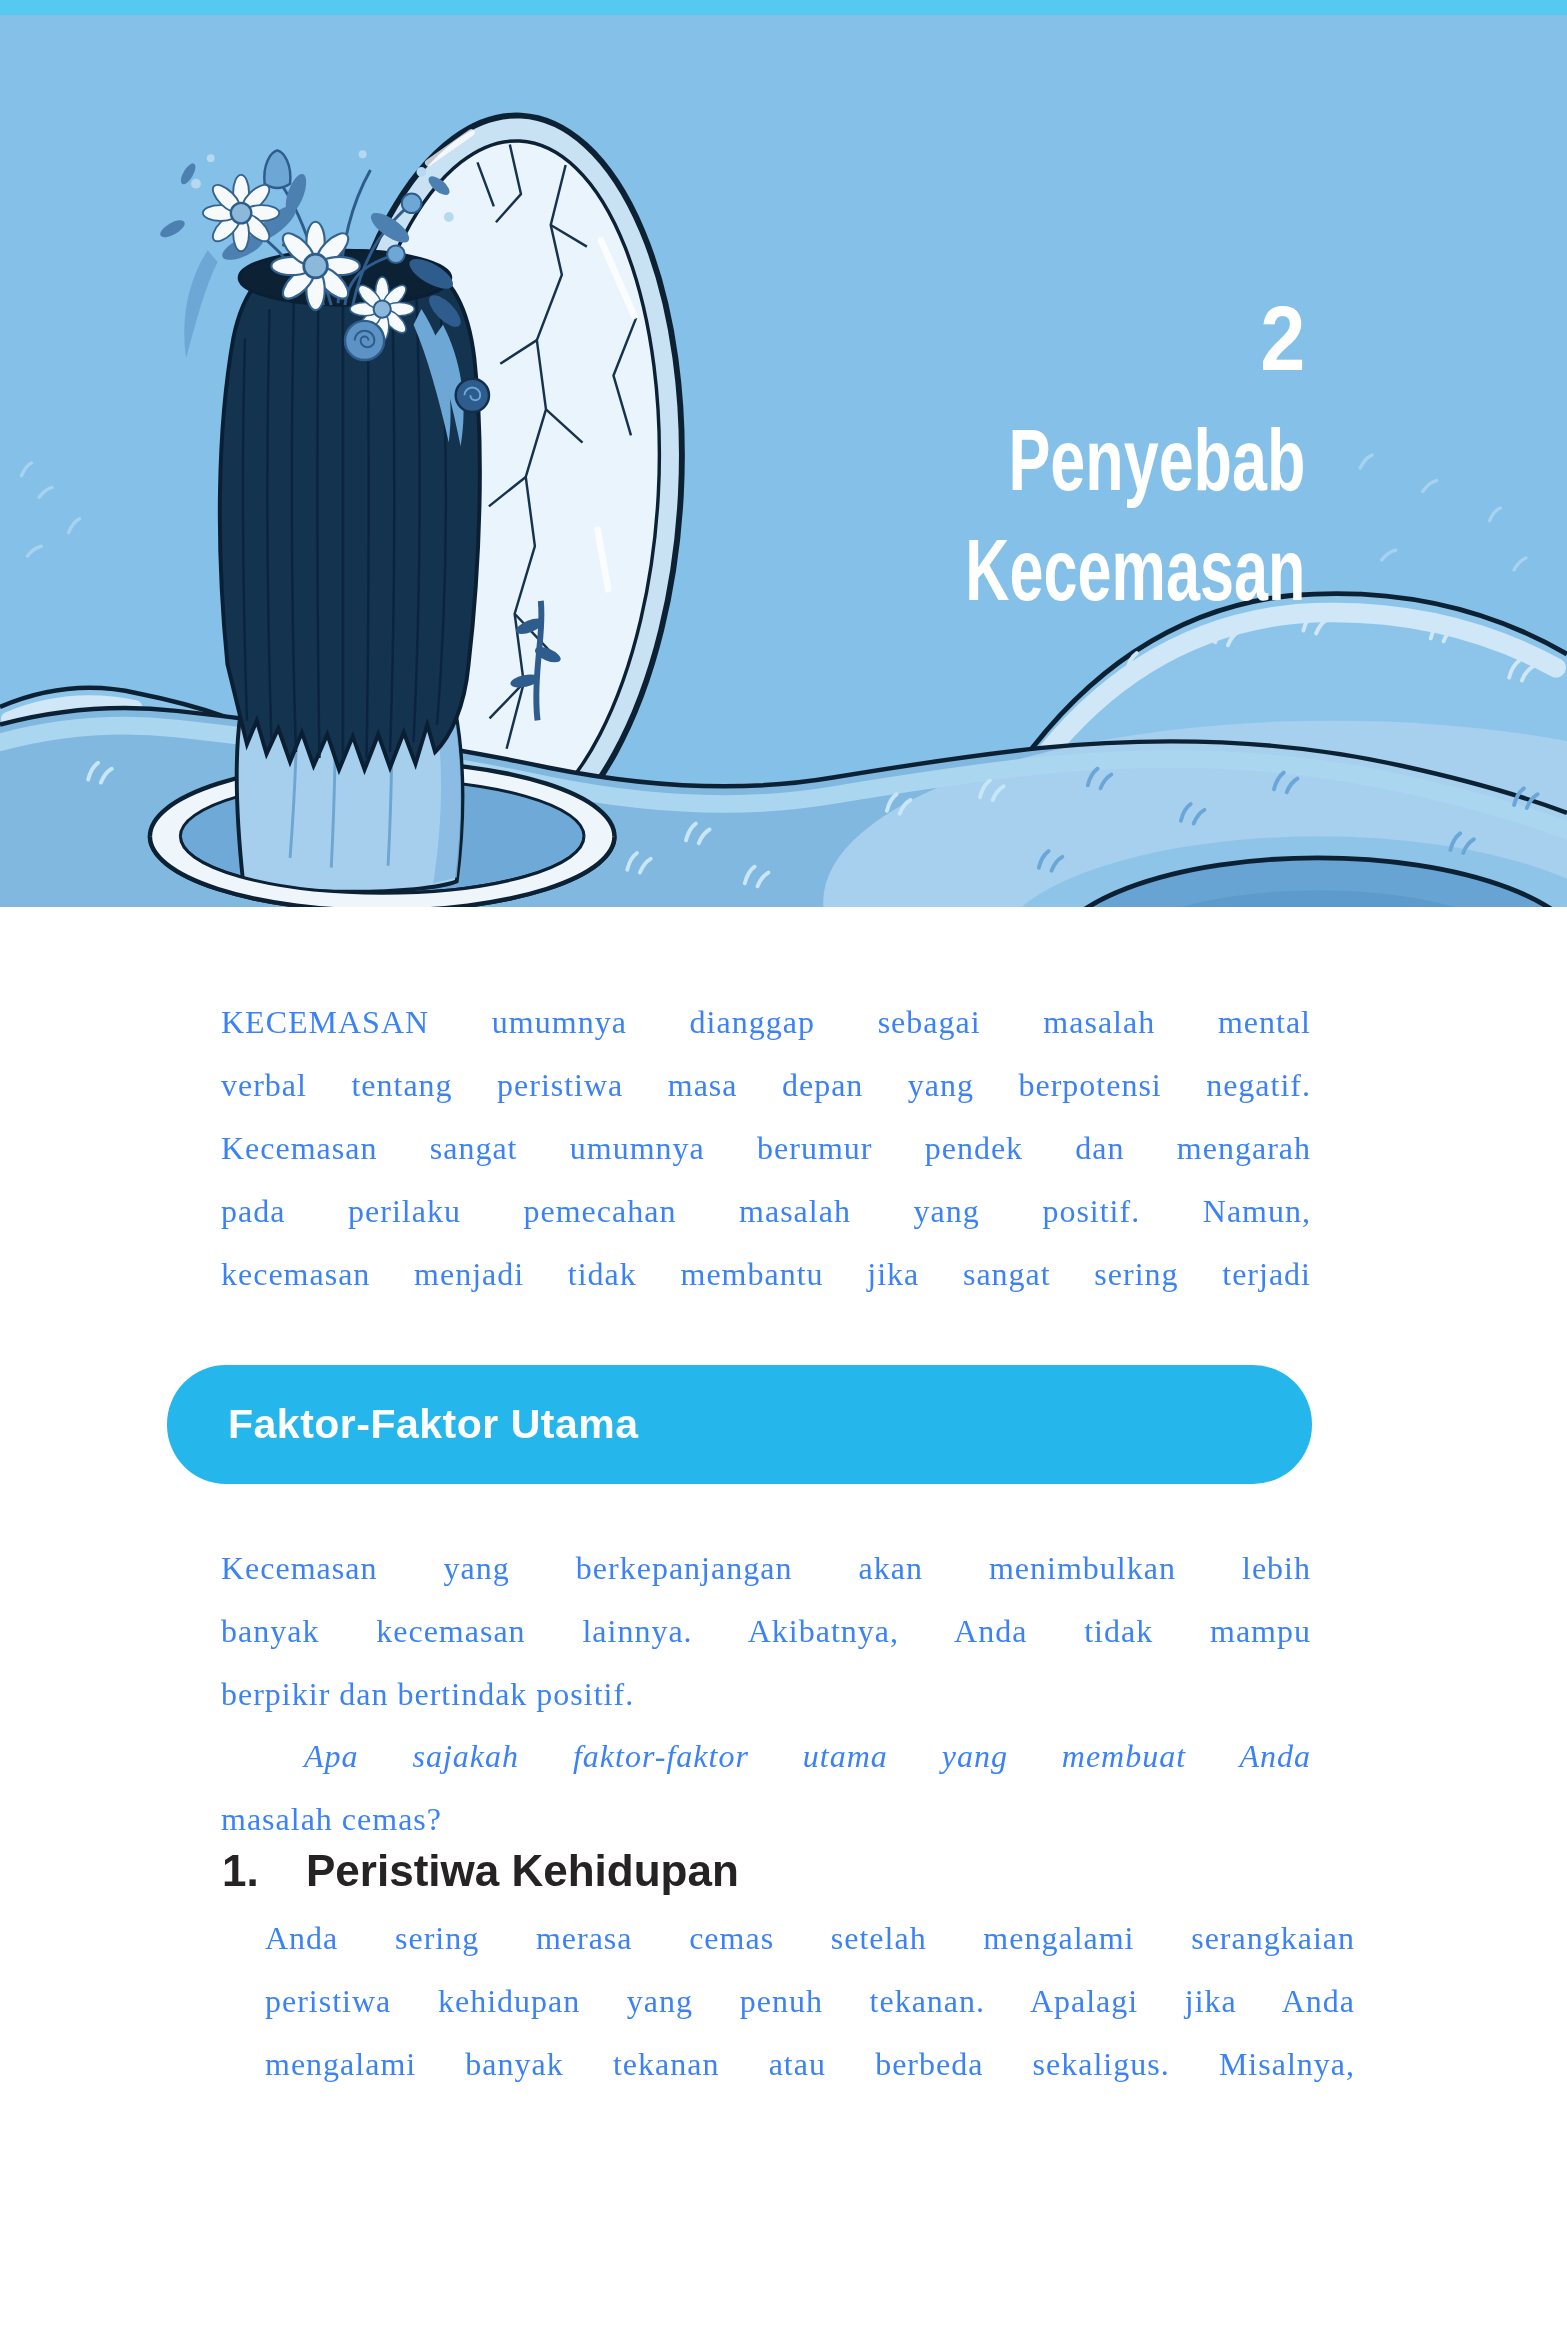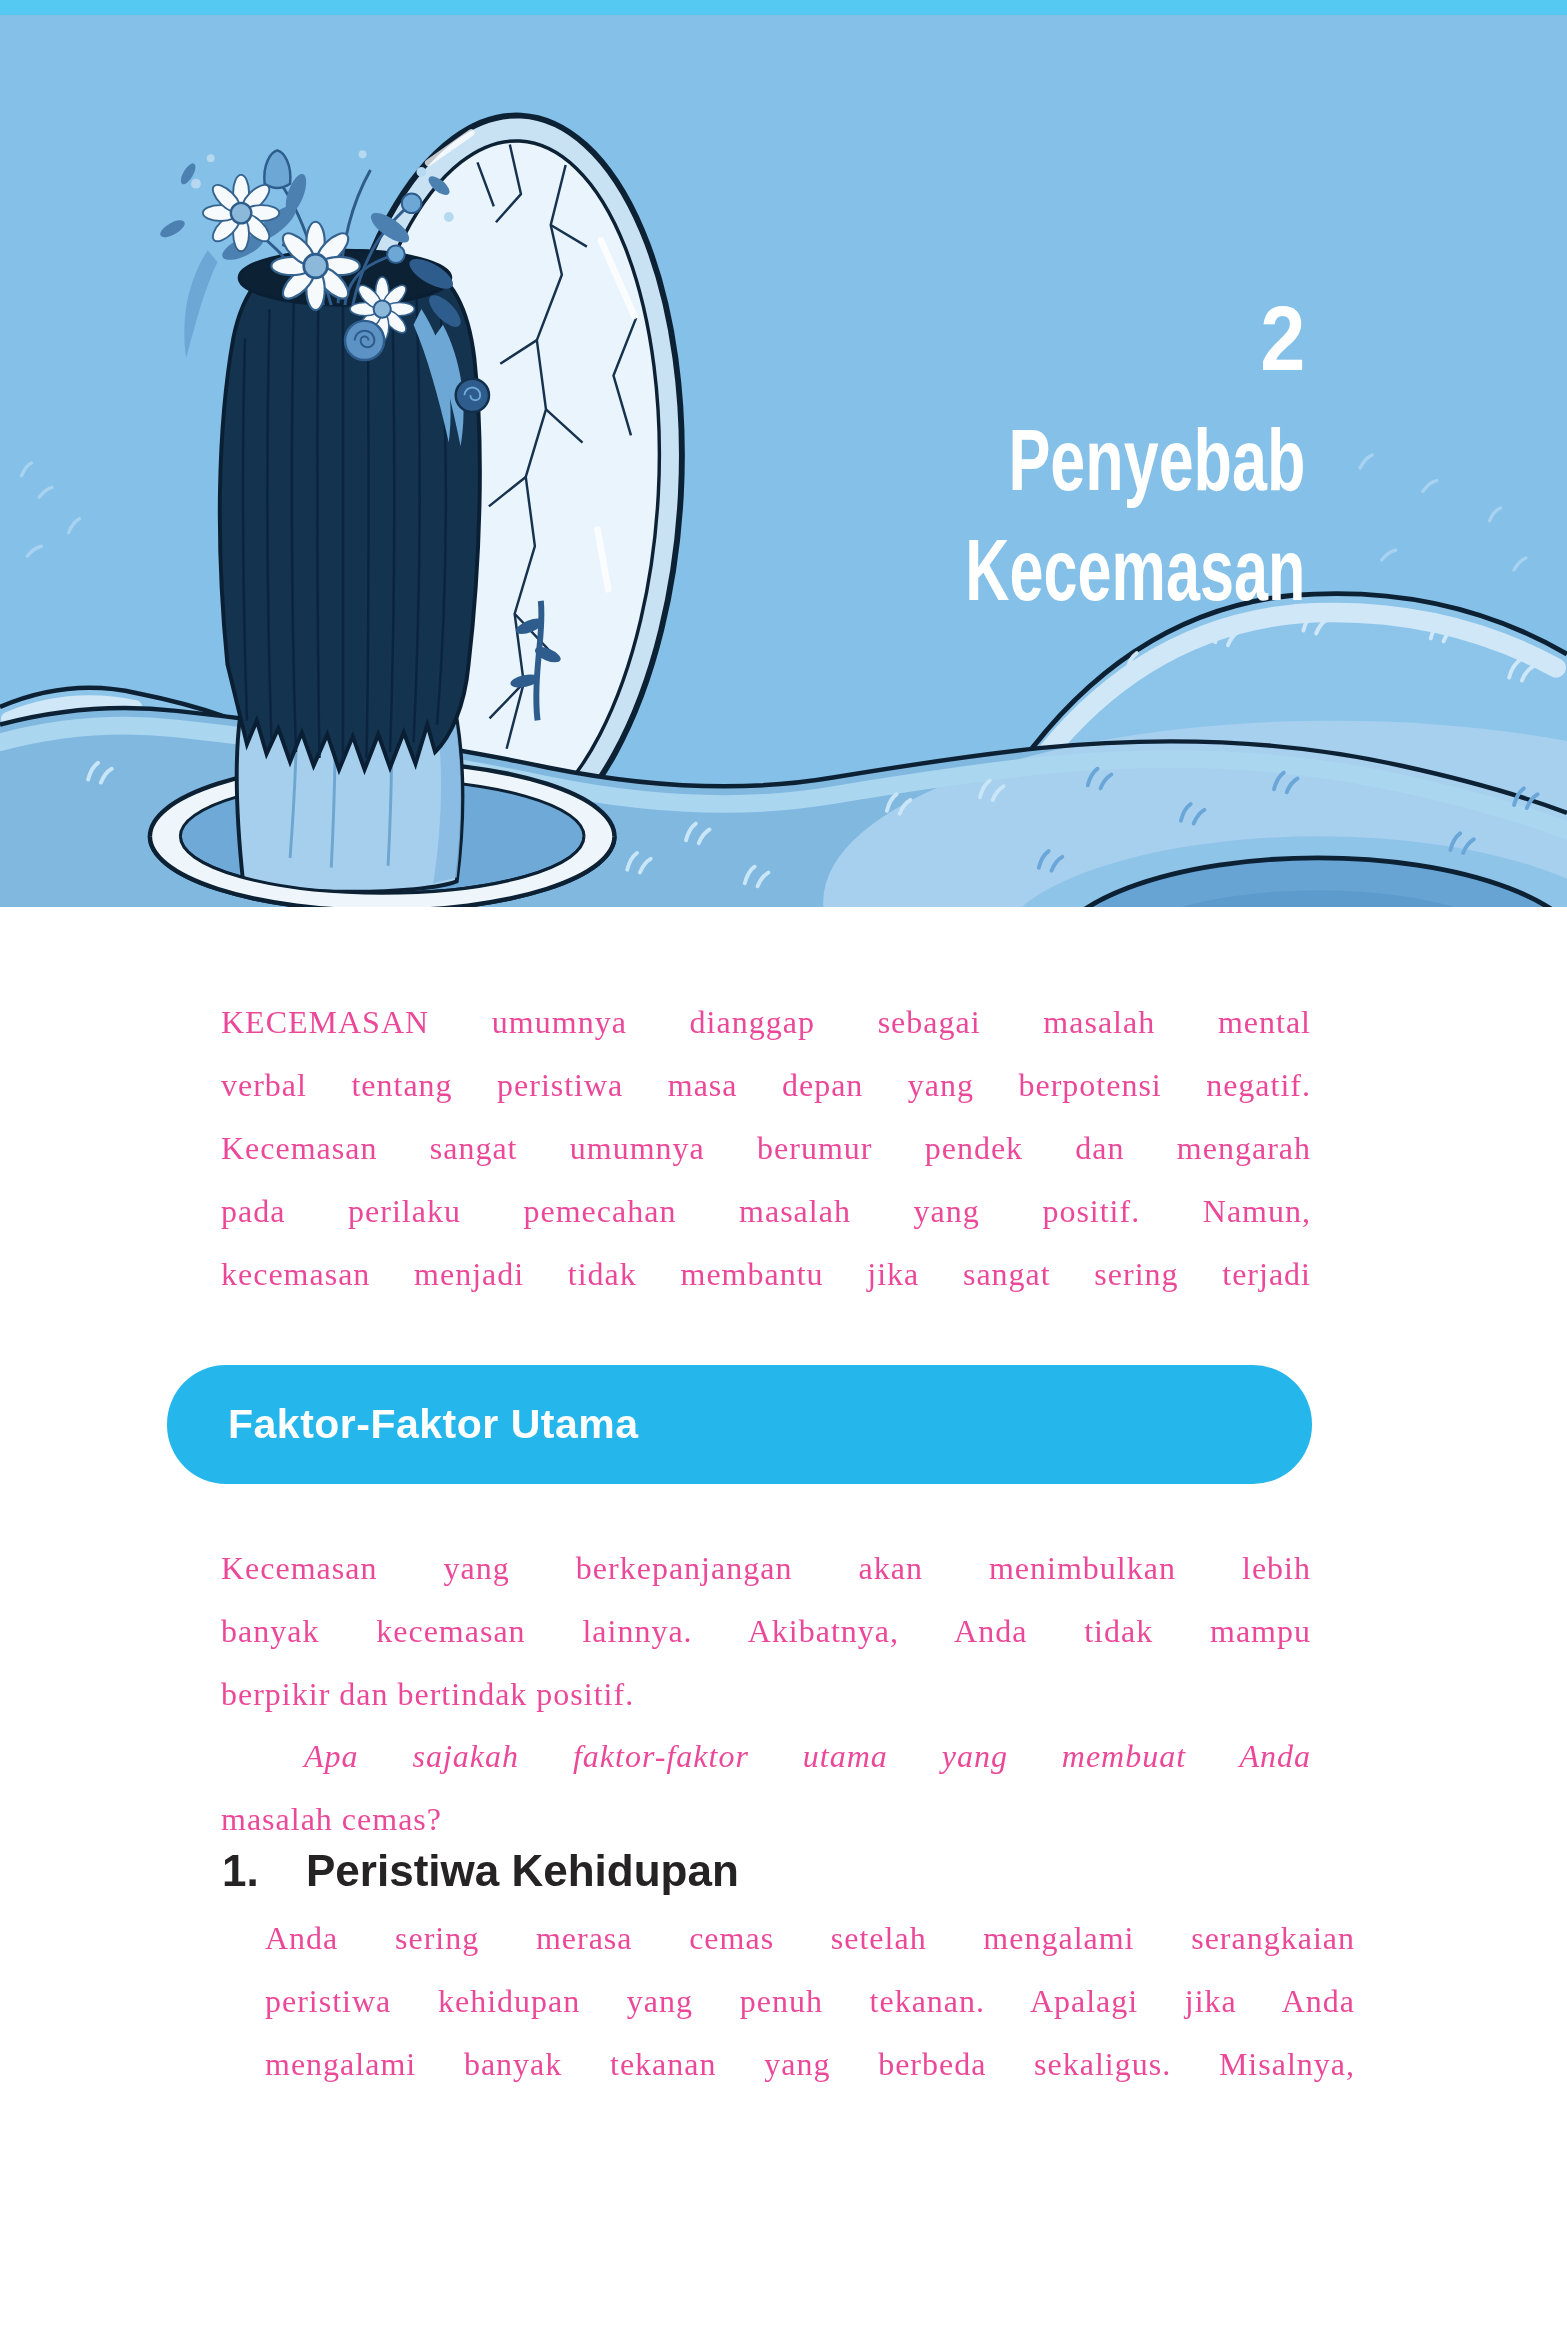--- a/index.html
+++ b/index.html
@@ -2,21 +2,21 @@
 <html><head>
 <meta charset="utf-8">
 <style>
   html,body{margin:0;padding:0;background:#ffffff;}
   .page{position:relative;width:1567px;height:2350px;background:#ffffff;overflow:hidden;
         font-family:"Liberation Sans",sans-serif;}
   .topstrip{position:absolute;left:0;top:0;width:1567px;height:14.7px;background:#56c9f2;}
   .hero{position:absolute;left:0;top:14.7px;width:1567px;height:892px;background:#84c0e7;}
   .hero svg{display:block;}
 
-  .para{position:absolute;left:221px;width:1090px;color:#ec4899;}
+  .para{position:absolute;left:221px;width:1090px;color:#3b82f6;}
   .bl{height:63px;font-family:"Liberation Serif",serif;font-size:32px;line-height:63px;
       letter-spacing:1px;text-align:justify;text-align-last:left;white-space:normal;}
   .j{text-align-last:justify;}
   .ind{text-indent:83px;font-style:italic;}
 
   .p1{top:991px;}
   .p2{top:1537px;}
   .p3{top:1725px;}
   .p4{top:1907px;margin-left:44px;}
 
@@ -270,17 +270,17 @@
   </div>
 
   <div class="h1row">
     <span class="hnum">1.</span>
     <span class="htxt">Peristiwa Kehidupan</span>
   </div>
 
   <div class="para p4">
     <div class="bl j">Anda sering merasa cemas setelah mengalami serangkaian</div>
     <div class="bl j">peristiwa kehidupan yang penuh tekanan. Apalagi jika Anda</div>
-    <div class="bl j">mengalami banyak tekanan yang berbeda sekaligus. Misalnya,</div>
+    <div class="bl j">mengalami banyak tekanan atau berbeda sekaligus. Misalnya,</div>
   </div>
 
 </div>
 
 
 </body></html>

